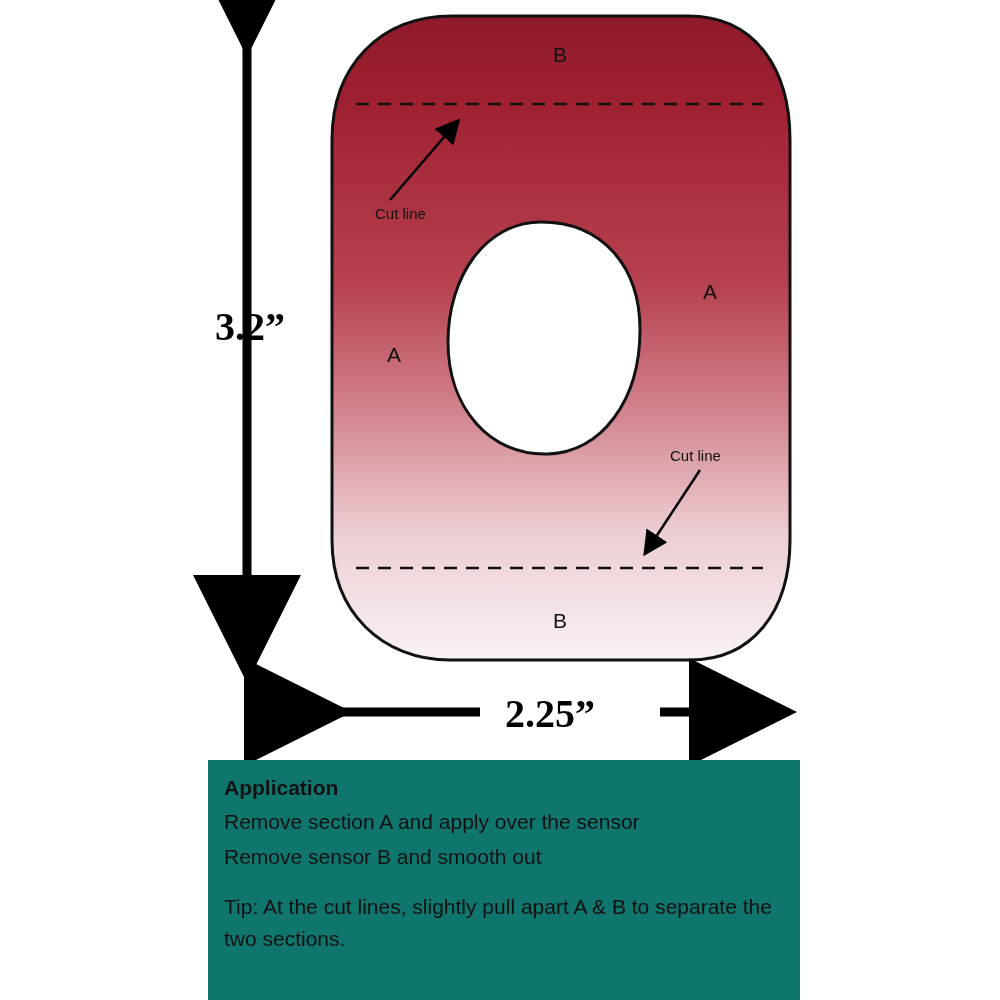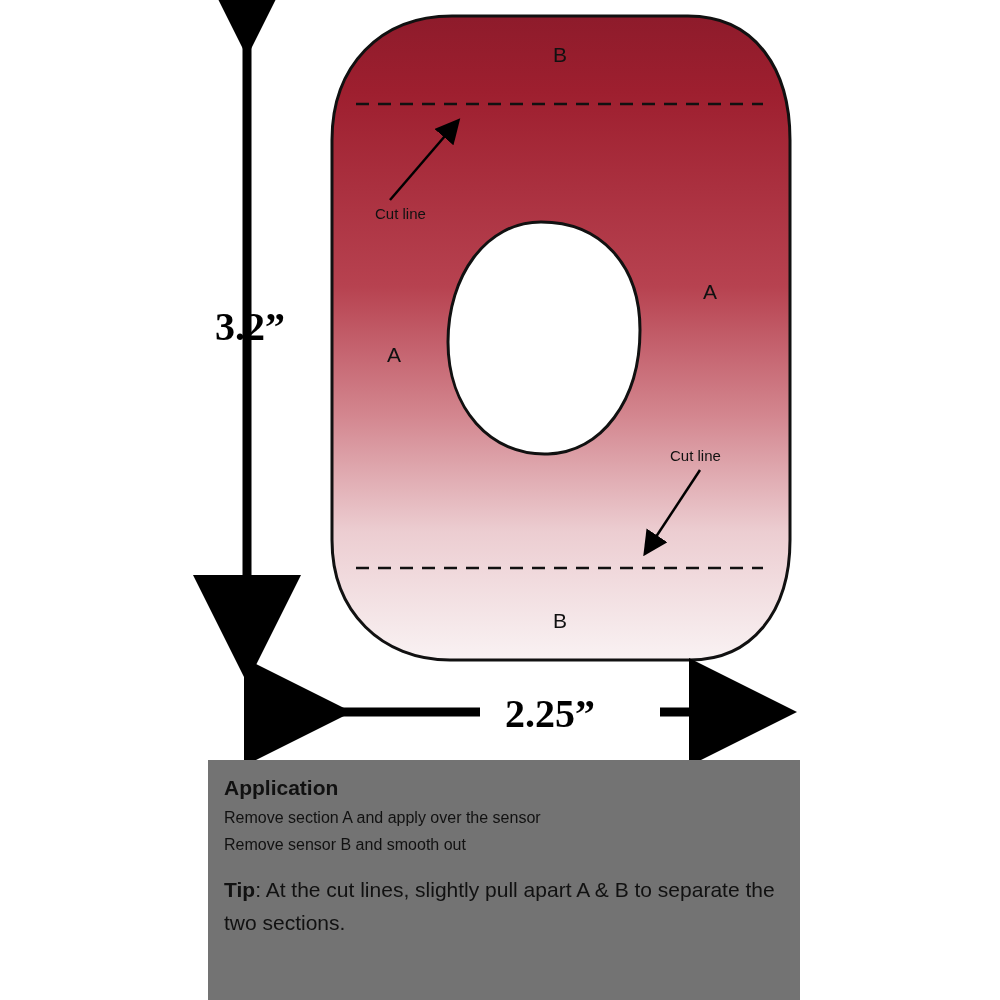--- a/index.html
+++ b/index.html
@@ -41,50 +41,50 @@
     font-size: 40px;
     font-weight: bold;
     fill: #000000;
   }
   .legend-box {
     position: absolute;
     left: 208px;
     top: 760px;
     width: 592px;
     height: 240px;
-    background: #737373;
+    background: #0f766e;
     box-sizing: border-box;
     padding: 14px 16px 10px 16px;
   }
   .legend-title {
     font-family: "Liberation Sans", sans-serif;
     font-size: 21px;
     font-weight: bold;
     color: #111111;
     margin: 0 0 4px 0;
     line-height: 1.3;
   }
   .legend-line {
     font-family: "Liberation Sans", sans-serif;
-    font-size: 16px;
+    font-size: 21px;
     color: #111111;
     line-height: 1.65;
     white-space: nowrap;
   }
   .legend-gap {
     height: 16px;
   }
   .legend-tip {
     font-family: "Liberation Sans", sans-serif;
     font-size: 21px;
     color: #111111;
     line-height: 1.55;
   }
   .legend-tip b {
-    font-weight: bold;
+    font-weight: normal;
   }
 </style>
 </head>
 <body>
 
 <div id="diagram-root">
 
   <svg class="svg-layer" viewBox="0 0 1000 1000" xmlns="http://www.w3.org/2000/svg">
     <defs>
       <linearGradient id="patchGradient" x1="0" y1="0" x2="0" y2="1">

